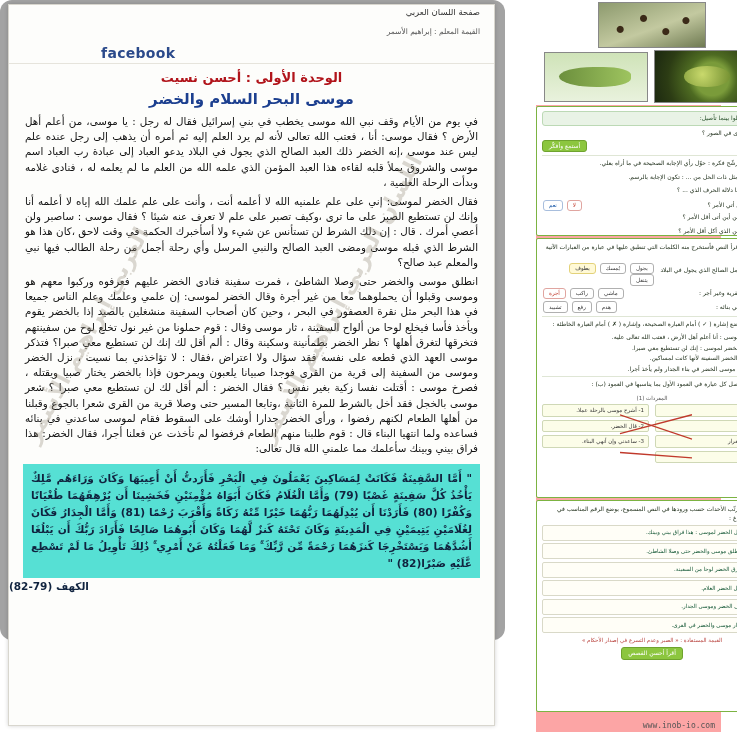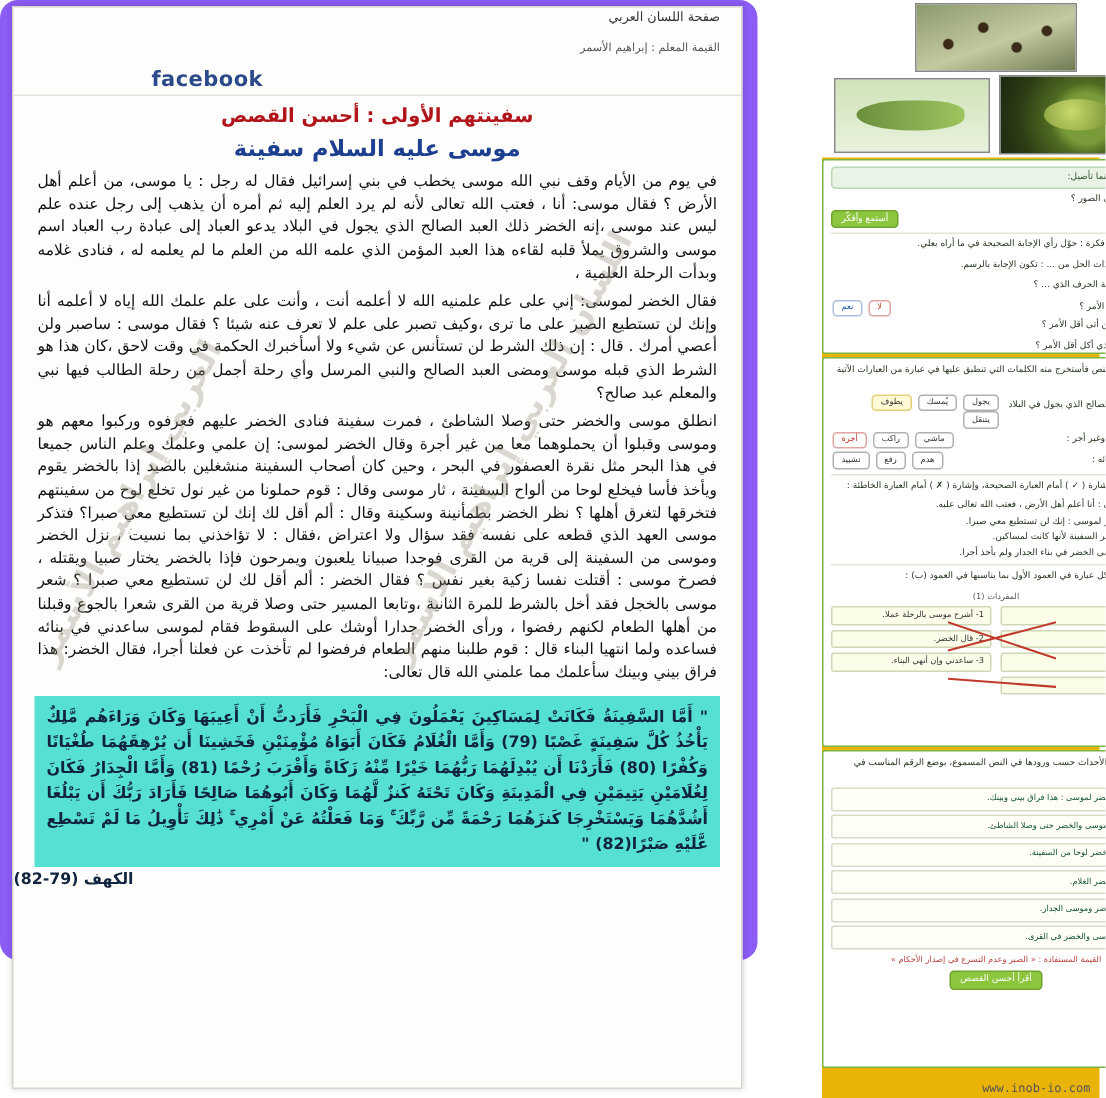--- a/index.html
+++ b/index.html
@@ -8,21 +8,21 @@
     background:#ffffff;
     font-family:"DejaVu Sans","Liberation Sans",sans-serif;
     overflow:hidden;
     position:relative;
   }
   .page{position:absolute;inset:0;display:flex;flex-direction:row-reverse;}
 
   
   .doc-panel{
     position:absolute;left:0;top:0;width:505px;height:640px;
-    background:#8b5cf6;
+    background:#a3a3a3;
     box-sizing:border-box;
     border-radius:12px;
   }
   .doc-sheet{
     position:absolute;left:8px;top:4px;width:487px;height:722px;
     background:#fdfdfb;
     border:1px solid #d8d6ce;
     box-shadow:0 0 4px rgba(0,0,0,.18);
     box-sizing:border-box;
     overflow:hidden;
@@ -77,22 +77,22 @@
   .watermark{
     position:absolute;pointer-events:none;
     color:rgba(150,140,120,.33);
     font-size:22px;font-weight:bold;white-space:nowrap;
   }
   .wm1{left:10px;top:430px;transform:rotate(-62deg);transform-origin:left top;}
   .wm2{left:245px;top:430px;transform:rotate(-62deg);transform-origin:left top;}
 
   
   .right-col{
-    position:absolute;right:4px;top:0;width:185px;height:732px;
-    background:#eab308;
+    position:absolute;right:16px;top:0;width:185px;height:732px;
+    background:#fca5a5;
   }
   .thumb{
     position:absolute;left:0;width:232px;
     box-sizing:border-box;
     border:1px solid #2e7d32;
     background:#fff;
     overflow:hidden;
   }
   .t1{top:0;height:105px;border:none;background:#ffffff;}
   .t2{top:106px;height:130px;border:1px solid #7cb342;border-radius:2px;}
@@ -197,22 +197,22 @@
 
   <div class="doc-panel">
     <div class="doc-sheet">
 
       <div class="doc-head">
         <div class="site-title">صفحة اللسان العربي</div>
         <div class="teacher-line">القيمة المعلم : إبراهيم الأسمر</div>
         <div class="fb-badge">facebook</div>
       </div>
 
-      <div class="unit-title">سفينتهم الأولى : أحسن القصص</div>
-      <div class="lesson-title">موسى عليه السلام سفينة</div>
+      <div class="unit-title">الوحدة الأولى : أحسن نسيت</div>
+      <div class="lesson-title">موسى البحر السلام والخضر</div>
 
       <div class="body-text">
         <p>في يوم من الأيام وقف نبي الله موسى يخطب في بني إسرائيل فقال له رجل : يا موسى، من أعلم أهل الأرض ؟ فقال موسى: أنا ، فعتب الله تعالى لأنه لم يرد العلم إليه ثم أمره أن يذهب إلى رجل عنده علم ليس عند موسى ،إنه الخضر ذلك العبد الصالح الذي يجول في البلاد يدعو العباد إلى عبادة رب العباد اسم موسى والشروق يملأ قلبه لقاءه هذا العبد المؤمن الذي علمه الله من العلم ما لم يعلمه له ، فنادى غلامه وبدأت الرحلة العلمية ،</p>
         <p>فقال الخضر لموسى: إني على علم علمنيه الله لا أعلمه أنت ، وأنت على علم علمك الله إياه لا أعلمه أنا وإنك لن تستطيع الصبر على ما ترى ،وكيف تصبر على علم لا تعرف عنه شيئا ؟ فقال موسى : ساصبر ولن أعصي أمرك . قال : إن ذلك الشرط لن تستأنس عن شيء ولا أسأخبرك الحكمة في وقت لاحق ،كان هذا هو الشرط الذي قبله موسى ومضى العبد الصالح والنبي المرسل وأي رحلة أجمل من رحلة الطالب فيها نبي والمعلم عبد صالح؟</p>
         <p>انطلق موسى والخضر حتى وصلا الشاطئ ، فمرت سفينة فنادى الخضر عليهم فعرفوه وركبوا معهم هو وموسى وقبلوا أن يحملوهما معا من غير أجرة وقال الخضر لموسى: إن علمي وعلمك وعلم الناس جميعا في هذا البحر مثل نقرة العصفور في البحر ، وحين كان أصحاب السفينة منشغلين بالصيد إذا بالخضر يقوم ويأخذ فأسا فيخلع لوحا من ألواح السفينة ، ثار موسى وقال : قوم حملونا من غير نول تخلع لوح من سفينتهم فتخرقها لتغرق أهلها ؟ نظر الخضر بطمأنينة وسكينة وقال : ألم أقل لك إنك لن تستطيع معي صبرا؟ فتذكر موسى العهد الذي قطعه على نفسه فقد سؤال ولا اعتراض ،فقال : لا تؤاخذني بما نسيت ، نزل الخضر وموسى من السفينة إلى قرية من القرى فوجدا صبيانا يلعبون ويمرحون فإذا بالخضر يختار صبيا ويقتله ، فصرخ موسى : أقتلت نفسا زكية بغير نفس ؟ فقال الخضر : ألم أقل لك لن تستطيع معي صبرا ؟ شعر موسى بالخجل فقد أخل بالشرط للمرة الثانية ،وتابعا المسير حتى وصلا قرية من القرى شعرا بالجوع وقبلنا من أهلها الطعام لكنهم رفضوا ، ورأى الخضر جدارا أوشك على السقوط فقام لموسى ساعدني في بنائه فساعده ولما انتهيا البناء قال : قوم طلبنا منهم الطعام فرفضوا لم تأخذت عن فعلنا أجرا، فقال الخضر: هذا فراق بيني وبينك سأعلمك مما علمني الله قال تعالى:</p>
       </div>
 
       <div class="quran-block">" أَمَّا السَّفِينَةُ فَكَانَتْ لِمَسَاكِينَ يَعْمَلُونَ فِي الْبَحْرِ فَأَرَدتُّ أَنْ أَعِيبَهَا وَكَانَ وَرَاءَهُم مَّلِكٌ يَأْخُذُ كُلَّ سَفِينَةٍ غَصْبًا (79) وَأَمَّا الْغُلَامُ فَكَانَ أَبَوَاهُ مُؤْمِنَيْنِ فَخَشِينَا أَن يُرْهِقَهُمَا طُغْيَانًا وَكُفْرًا (80) فَأَرَدْنَا أَن يُبْدِلَهُمَا رَبُّهُمَا خَيْرًا مِّنْهُ زَكَاةً وَأَقْرَبَ رُحْمًا (81) وَأَمَّا الْجِدَارُ فَكَانَ لِغُلَامَيْنِ يَتِيمَيْنِ فِي الْمَدِينَةِ وَكَانَ تَحْتَهُ كَنزٌ لَّهُمَا وَكَانَ أَبُوهُمَا صَالِحًا فَأَرَادَ رَبُّكَ أَن يَبْلُغَا أَشُدَّهُمَا وَيَسْتَخْرِجَا كَنزَهُمَا رَحْمَةً مِّن رَّبِّكَ ۚ وَمَا فَعَلْتُهُ عَنْ أَمْرِي ۚ ذَٰلِكَ تَأْوِيلُ مَا لَمْ تَسْطِع عَّلَيْهِ صَبْرًا(82) "</div>
       <div class="quran-ref">الكهف (79-82)</div>
 

